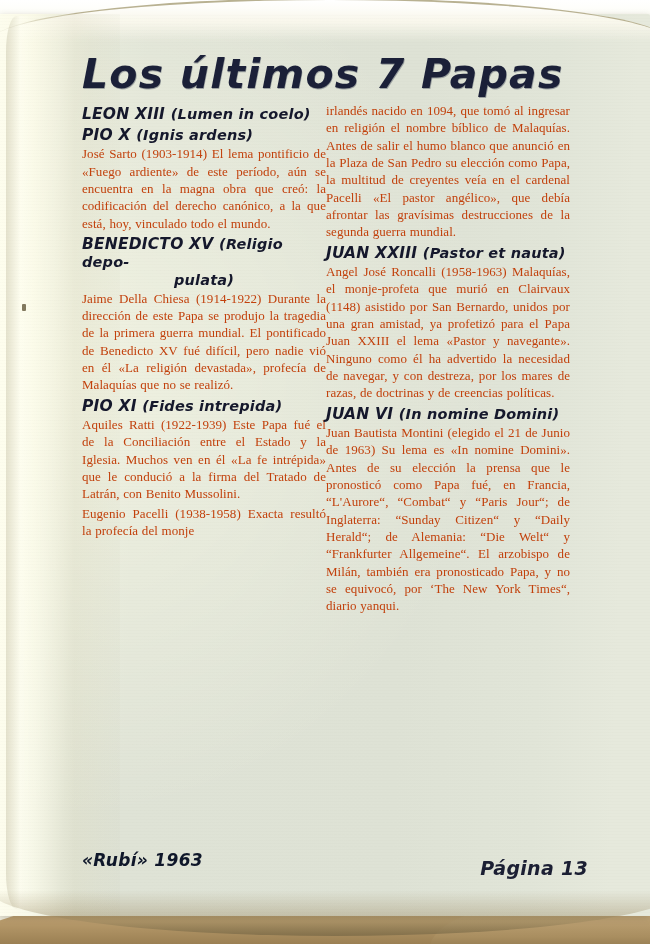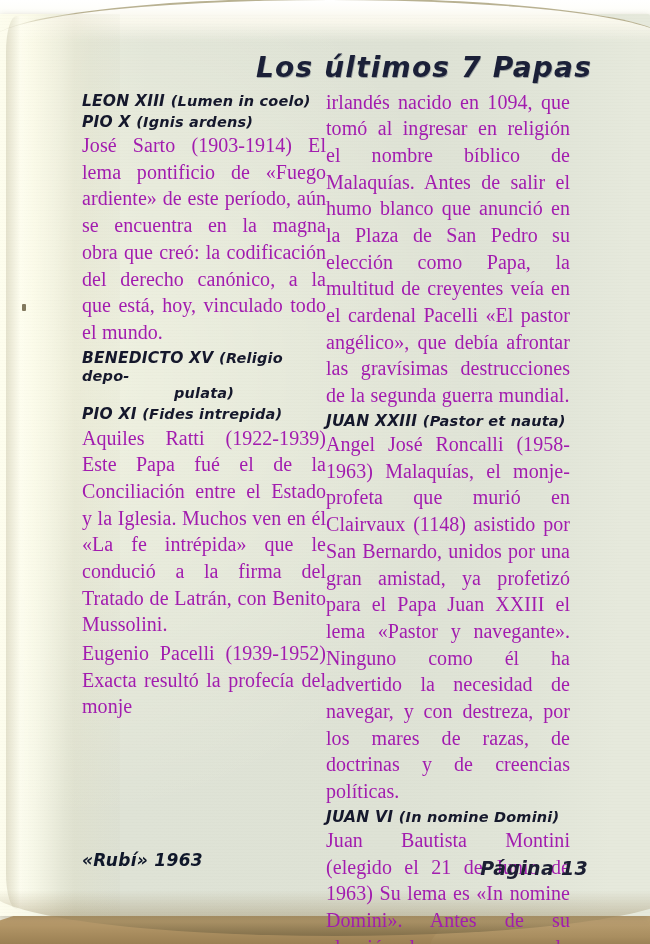--- a/index.html
+++ b/index.html
@@ -137,28 +137,27 @@
     left: 82px;
     top: 54px;
     width: 510px;
     color: #191c2e;
   }
 
   .headline {
     font-family: "DejaVu Sans", sans-serif;
     font-style: italic;
     font-weight: 700;
-    font-size: 28px;
+    font-size: 41px;
     letter-spacing: 1.2px;
     line-height: 1.02;
     color: #1b2038;
     margin: 0 0 6px 0;
     white-space: nowrap;
     text-shadow: 0.6px 0.6px 0 rgba(30,36,60,0.35);
-    text-align: right;
   }
 
   .columns {
     display: flex;
     align-items: flex-start;
   }
   .col {
     width: 244px;
   }
   .col.right { padding-top: 0px; }
@@ -176,26 +175,26 @@
   .pope-name .motto { font-size: 14.5px; }
   .pope-name.wrap { white-space: normal; }
   .pope-name .second-line {
     display: block;
     text-align: center;
   }
 
   p.body {
     margin: 0 0 2px 0;
     font-family: "Liberation Serif", serif;
-    font-size: 20px;
+    font-size: 13px;
     line-height: 1.335;
     text-align: justify;
     text-align-last: left;
     letter-spacing: 0.05px;
-    color: #a21caf;
+    color: #c2410c;
     word-spacing: 0.4px;
   }
   p.body.last { text-align-last: left; }
 
   .footer {
     position: absolute;
     left: 82px;
     right: 58px;
     top: 826px;
     height: 60px;
@@ -276,32 +275,33 @@
           </div>
           <p class="body">José Sarto (1903-1914) El lema pontificio de «Fuego ardiente» de este período, aún se encuentra en la magna obra que creó: la codificación del derecho canónico, a la que está, hoy, vinculado todo el mundo.</p>
         </div>
 
         <div>
           <div class="pope-name wrap">
             <span>BENEDICTO XV</span>
             <span class="motto">(Religio depo-</span>
             <span class="second-line motto">pulata)</span>
           </div>
+          <p class="body">Jaime Della Chiesa (1914-1922) Durante la dirección de este Papa se produjo la tragedia de la primera guerra mundial. El pontificado de Benedicto XV fué difícil, pero nadie vió en él «La religión devastada», profecía de Malaquías que no se realizó.</p>
         </div>
 
         <div>
           <div class="pope-name">
             <span>PIO XI</span>
             <span class="motto">(Fides intrepida)</span>
           </div>
           <p class="body">Aquiles Ratti (1922-1939) Este Papa fué el de la Conciliación entre el Estado y la Iglesia. Muchos ven en él «La fe intrépida» que le condució a la firma del Tratado de Latrán, con Benito Mussolini.</p>
         </div>
 
         <div>
-          <p class="body last">Eugenio Pacelli (1939-1952) Exacta resultó la profecía del monje</p>
+          <p class="body last">Eugenio Pacelli (1938-1958) Exacta resultó la profecía del monje</p>
         </div>
 
       </div>
 
       <div class="col right">
 
         <p class="body">irlandés nacido en 1094, que tomó al ingresar en religión el nombre bíblico de Malaquías. Antes de salir el humo blanco que anunció en la Plaza de San Pedro su elección como Papa, la multitud de creyentes veía en el cardenal Pacelli «El pastor angélico», que debía afrontar las gravísimas destrucciones de la segunda guerra mundial.</p>
 
         <div>
           <div class="pope-name">

